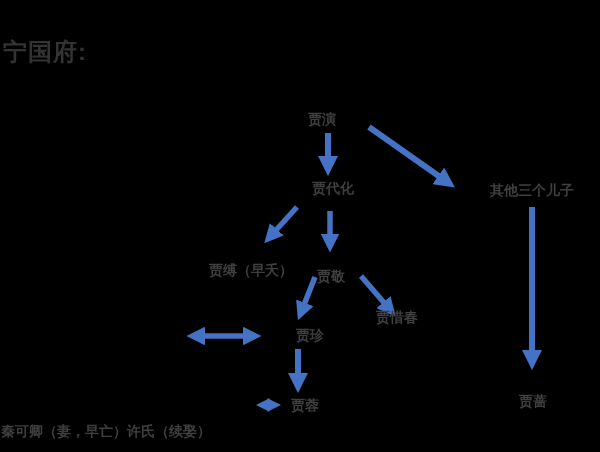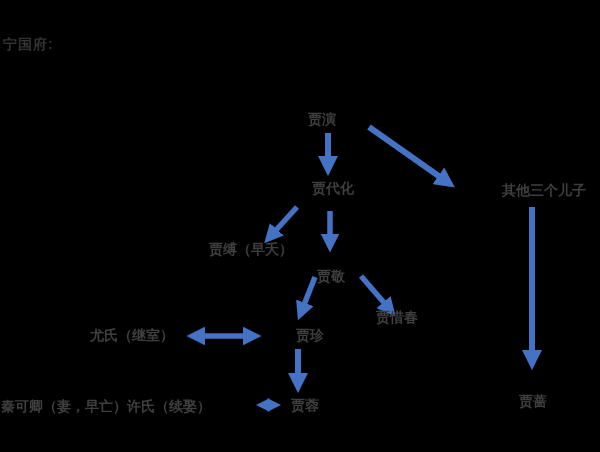--- a/index.html
+++ b/index.html
@@ -19,43 +19,44 @@
     position: absolute;
     left: 0;
     top: 0;
     width: 600px;
     height: 452px;
   }
   .diagram-title {
     position: absolute;
     left: 3px;
     top: 36px;
-    font-size: 14px;
+    font-size: 24px;
     font-weight: bold;
     color: #333333;
     letter-spacing: 1px;
     white-space: nowrap;
   }
   .node {
     position: absolute;
     transform: translate(-50%, -50%);
     font-size: 14px;
     font-weight: bold;
     color: #3f3f3f;
     white-space: nowrap;
     line-height: 1;
   }
   .node.left-anchored {
     transform: translate(0, -50%);
+    margin-top: 25px;
   }
   
   #node-jia-yan      { left: 322px; top: 119px; }
   #node-jia-daihua   { left: 333px; top: 188px; }
-  #node-other-sons   { left: 532px; top: 190px; margin-left: 12px; }
-  #node-jia-fu       { left: 251px; top: 249px; }
+  #node-other-sons   { left: 532px; top: 190px; }
+  #node-jia-fu       { left: 251px; top: 271px; font-family: Liberation Serif, serif; }
   #node-jia-jing     { left: 331px; top: 276px; }
   #node-you-shi      { left: 132px; top: 335px; }
   #node-jia-zhen     { left: 310px; top: 335px; }
   #node-jia-xichun   { left: 397px; top: 317px; }
   #node-qin-xu       { left: 1px;   top: 406px; }
   #node-jia-rong     { left: 305px; top: 405px; text-align: right; }
   #node-jia-qiang    { left: 533px; top: 401px; text-align: center; }
 </style>
 </head>
 <body>
@@ -95,21 +96,20 @@
   <div class="node" id="node-jia-yan">贾演</div>
 
   <div class="node" id="node-jia-daihua">贾代化</div>
 
   <div class="node" id="node-other-sons">其他三个儿子</div>
 
   <div class="node" id="node-jia-fu">贾缚（早夭）</div>
 
   <div class="node" id="node-jia-jing">贾敬</div>
 
-  <div class="node" id="node-you-shi">尤氏（继室）</div>
 
   <div class="node" id="node-jia-zhen">贾珍</div>
 
   <div class="node" id="node-jia-xichun">贾惜春</div>
 
   <div class="node left-anchored" id="node-qin-xu">秦可卿（妻，早亡）许氏（续娶）</div>
 
   <div class="node" id="node-jia-rong">贾蓉</div>
 
   <div class="node" id="node-jia-qiang">贾蔷</div>

